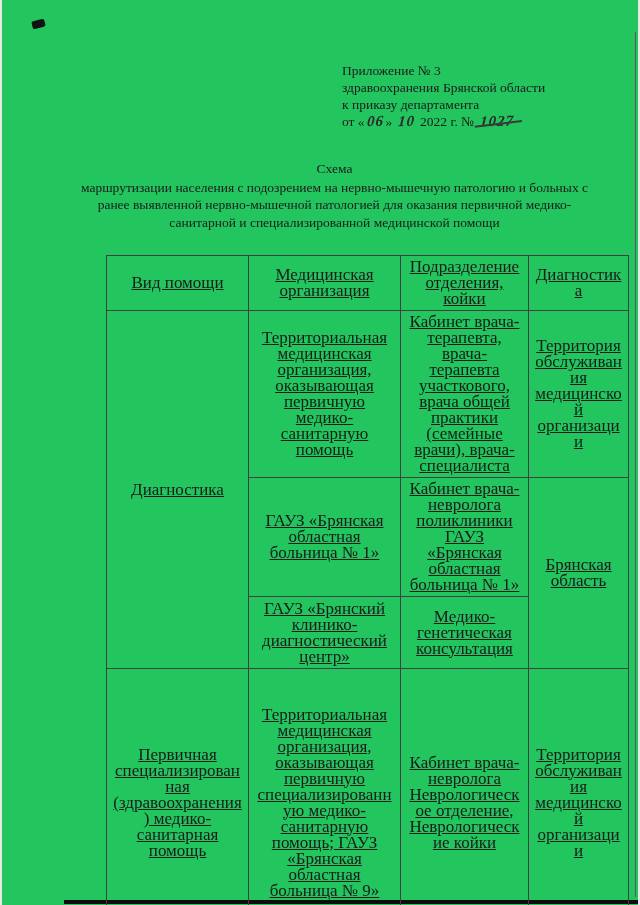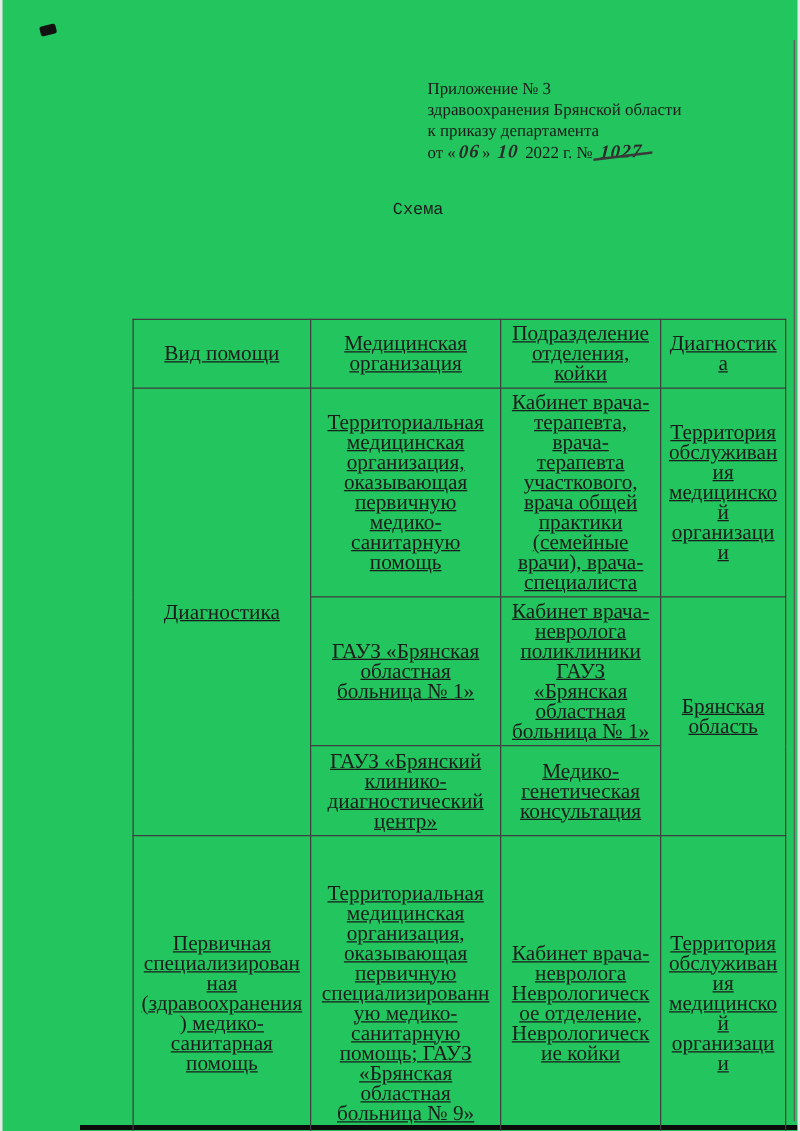--- a/index.html
+++ b/index.html
@@ -49,21 +49,21 @@
   
   .title-block {
     position: absolute;
     left: 70px;
     top: 160px;
     width: 525px;
     text-align: center;
     font-size: 13.5px;
     line-height: 17.5px;
   }
-  .title-block .title-line1 { margin-bottom: 1px; font-family: Liberation Mono, monospace; }
+  .title-block .title-line1 { margin-bottom: 1px; }
 
   
   table.doc-table {
     position: absolute;
     left: 104px;
     top: 255px;
     width: 522px;
     border-collapse: collapse;
     table-layout: fixed;
     font-size: 17px;
@@ -117,20 +117,21 @@
 
   <div class="appendix">
     <div class="line">Приложение № 3</div>
     <div class="line">здравоохранения Брянской области</div>
     <div class="line">к приказу департамента</div>
     <div class="line"><span>от «</span><span class="hand">06</span><span>»</span> <span class="hand">10</span> <span>2022 г. №</span> <span class="hand number">1027</span></div>
   </div>
 
   <div class="title-block">
     <div class="title-line1">Схема</div>
+    <div class="title-line2">маршрутизации населения с подозрением на нервно-мышечную патологию и больных с ранее выявленной нервно-мышечной патологией для оказания первичной медико-санитарной и специализированной медицинской помощи</div>
   </div>
 
   <table class="doc-table">
     <colgroup>
       <col style="width:142px">
       <col style="width:152px">
       <col style="width:128px">
       <col style="width:100px">
     </colgroup>
     <thead>

